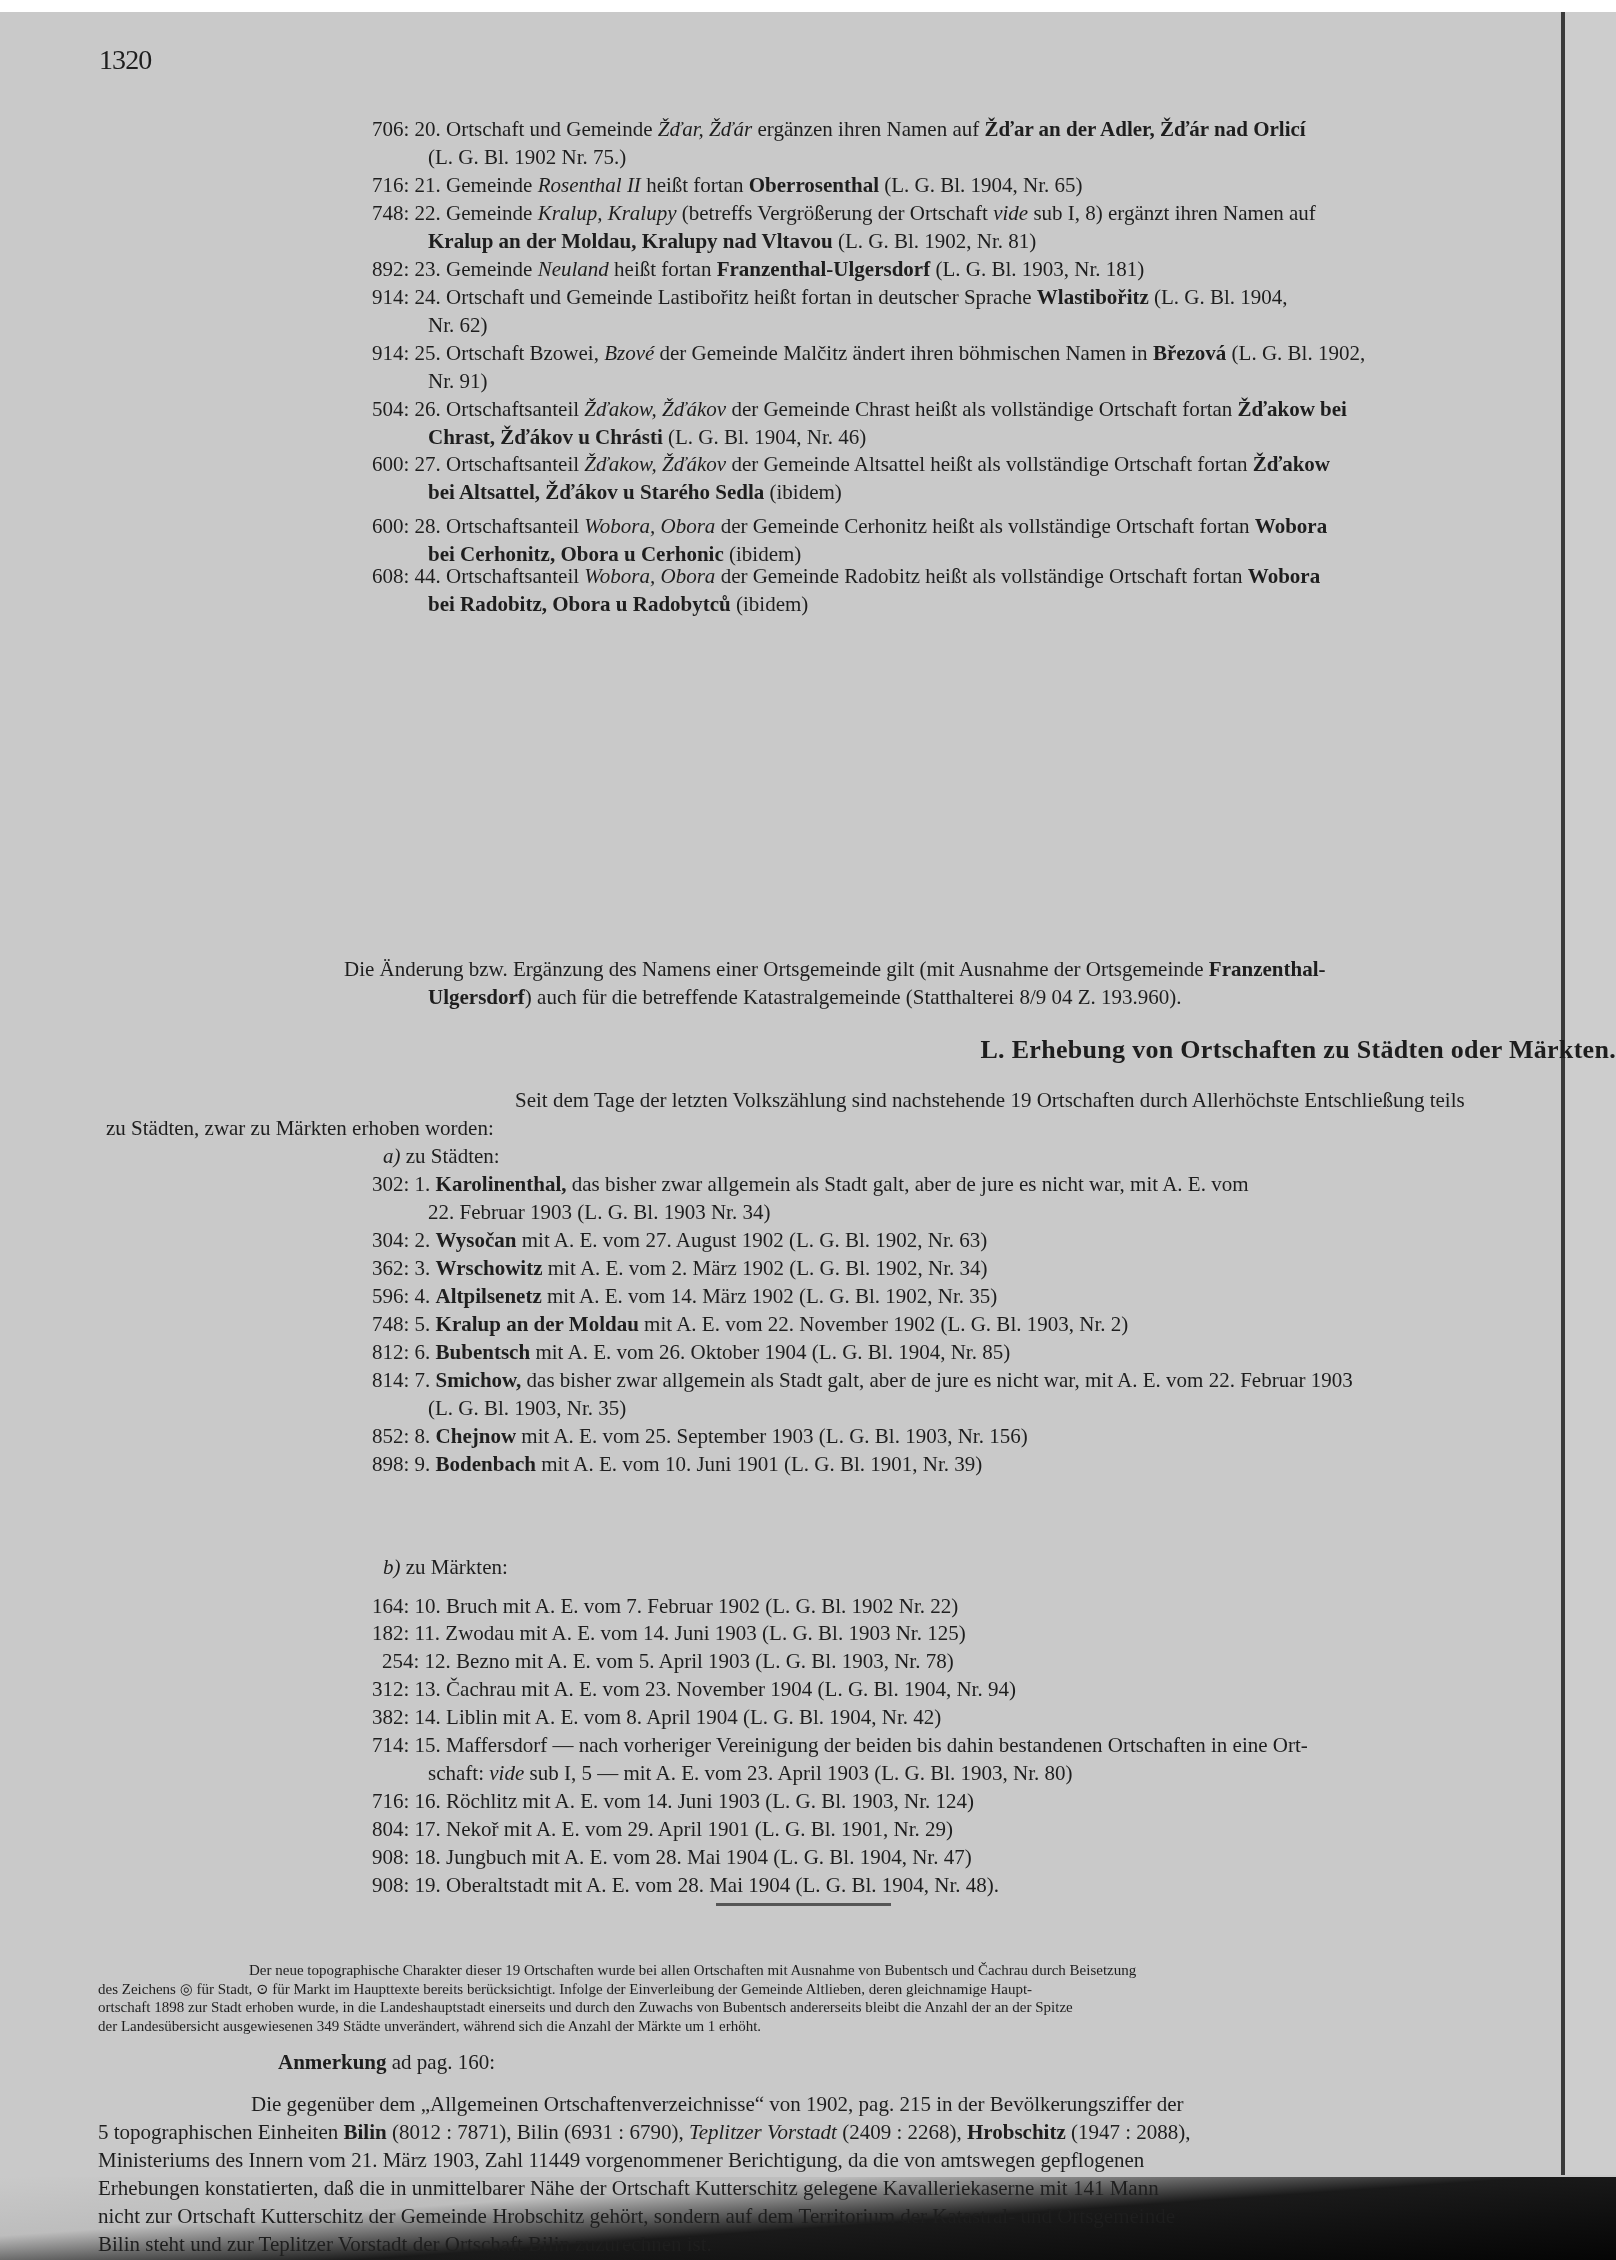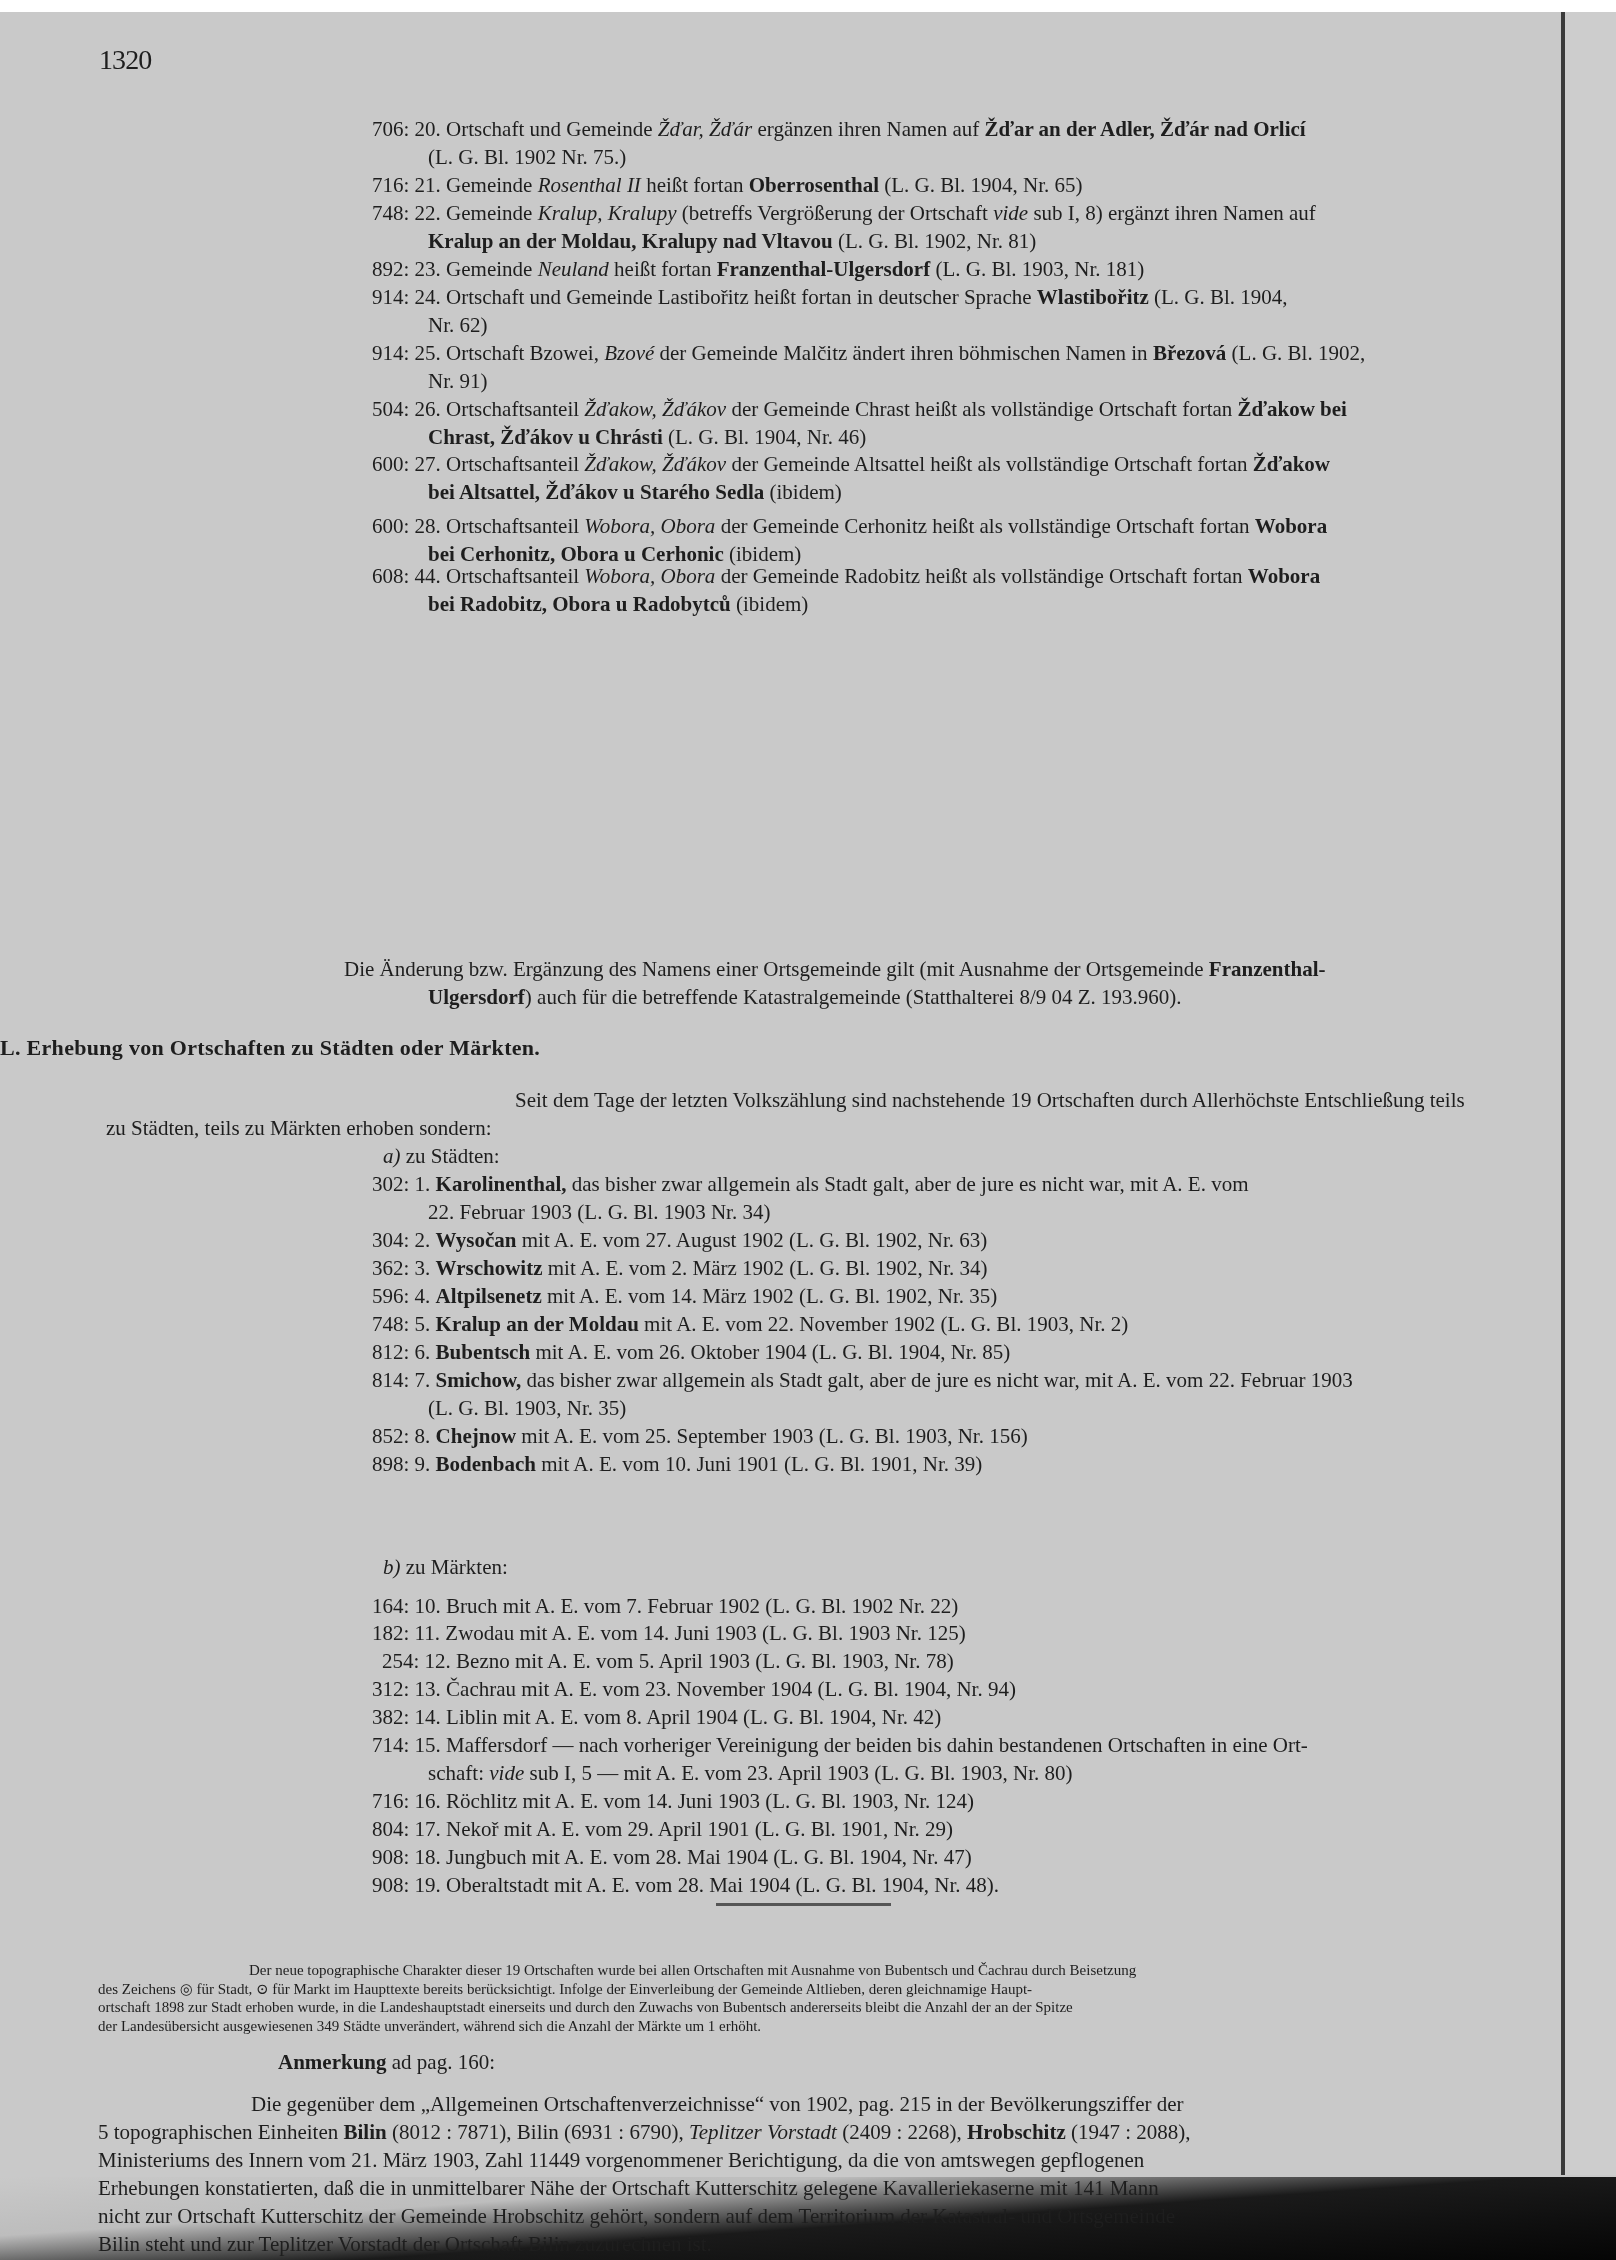--- a/index.html
+++ b/index.html
@@ -10,21 +10,21 @@
   .right-strip { position:absolute; left:1565px; top:12.4px; width:51px; height:2163px; background:#cdcdcd; }
   .bottom-shadow { position:absolute; left:0; top:2177px; width:1616px; height:83px;
                    background:linear-gradient(176deg, #c9c9c9 0%, #bdbdbd 30%, #1a1a1a 55%, #050505 100%); }
   .page-number { position:absolute; left:99px; top:44px; font-size:28px; letter-spacing:-0.9px; }
   .entry { position:absolute; left:372px; width:1139px; font-size:21px; line-height:28px;
            text-align:justify; }
   .entry .cont { display:block; padding-left:56px; }
   .num { white-space:pre; }
   b { font-weight:bold; }
   i { font-style:italic; }
-  .section-title { position:absolute; left:0; width:1616px; text-align:left; font-size:22px; font-weight:bold;
+  .section-title { position:absolute; left:0; width:1616px; text-align:right; font-size:26px; font-weight:bold;
                    top:1035px; letter-spacing:0.3px; }
   .para { position:absolute; font-size:21px; line-height:28px; text-align:justify; }
   .small { position:absolute; font-size:15px; line-height:18.6px; text-align:justify; }
   .rule { position:absolute; left:716px; top:1903px; width:175px; height:2.7px; background:#555; }
 </style>
 </head>
 <body>
 
 <div class="paper"></div>
 <div class="right-strip"></div>
@@ -76,21 +76,21 @@
 
 <div class="entry" style="top:955px;">
   <span style="display:block; margin-left:-28px;">Die Änderung bzw. Ergänzung des Namens einer Ortsgemeinde gilt (mit Ausnahme der Ortsgemeinde <b>Franzenthal-</b></span>
   <span class="cont"><b>Ulgersdorf</b>) auch für die betreffende Katastralgemeinde (Statthalterei 8/9 04 Z. 193.960).</span>
 </div>
 
 <div class="section-title">L. Erhebung von Ortschaften zu Städten oder Märkten.</div>
 
 <div class="para" style="left:372px; top:1086px; width:1139px; text-indent:-133px; padding-left:133px; box-sizing:border-box; left:239px; width:1272px;">
   <span style="display:block; text-indent:0; padding-left:0; margin-left:-133px; padding-left:133px;"><span style="margin-left:143px;">Seit dem Tage der letzten Volkszählung sind nachstehende 19 Ortschaften durch Allerhöchste Entschließung teils</span></span>
-  <span style="display:block; margin-left:-133px;">zu Städten, teils zu Märkten erhoben sondern:</span>
+  <span style="display:block; margin-left:-133px;">zu Städten, zwar zu Märkten erhoben worden:</span>
 </div>
 
 <div class="para" style="left:383px; top:1142px;"><i>a)</i> zu Städten:</div>
 <div id="cities">
     <div class="entry" style="top: 1170px;">
       <span style="display: block;"><span class="num">302: 1. </span><span><b>Karolinenthal,</b> das bisher zwar allgemein als Stadt galt, aber de jure es nicht war, mit A. E. vom</span></span>
       <span class="cont">22. Februar 1903 (L. G. Bl. 1903 Nr. 34)</span>
     </div>
     <div class="entry" style="top: 1226px;">
       <span style="display: block;"><span class="num">304: 2. </span><span><b>Wysočan</b> mit A. E. vom 27. August 1902 (L. G. Bl. 1902, Nr. 63)</span></span>

